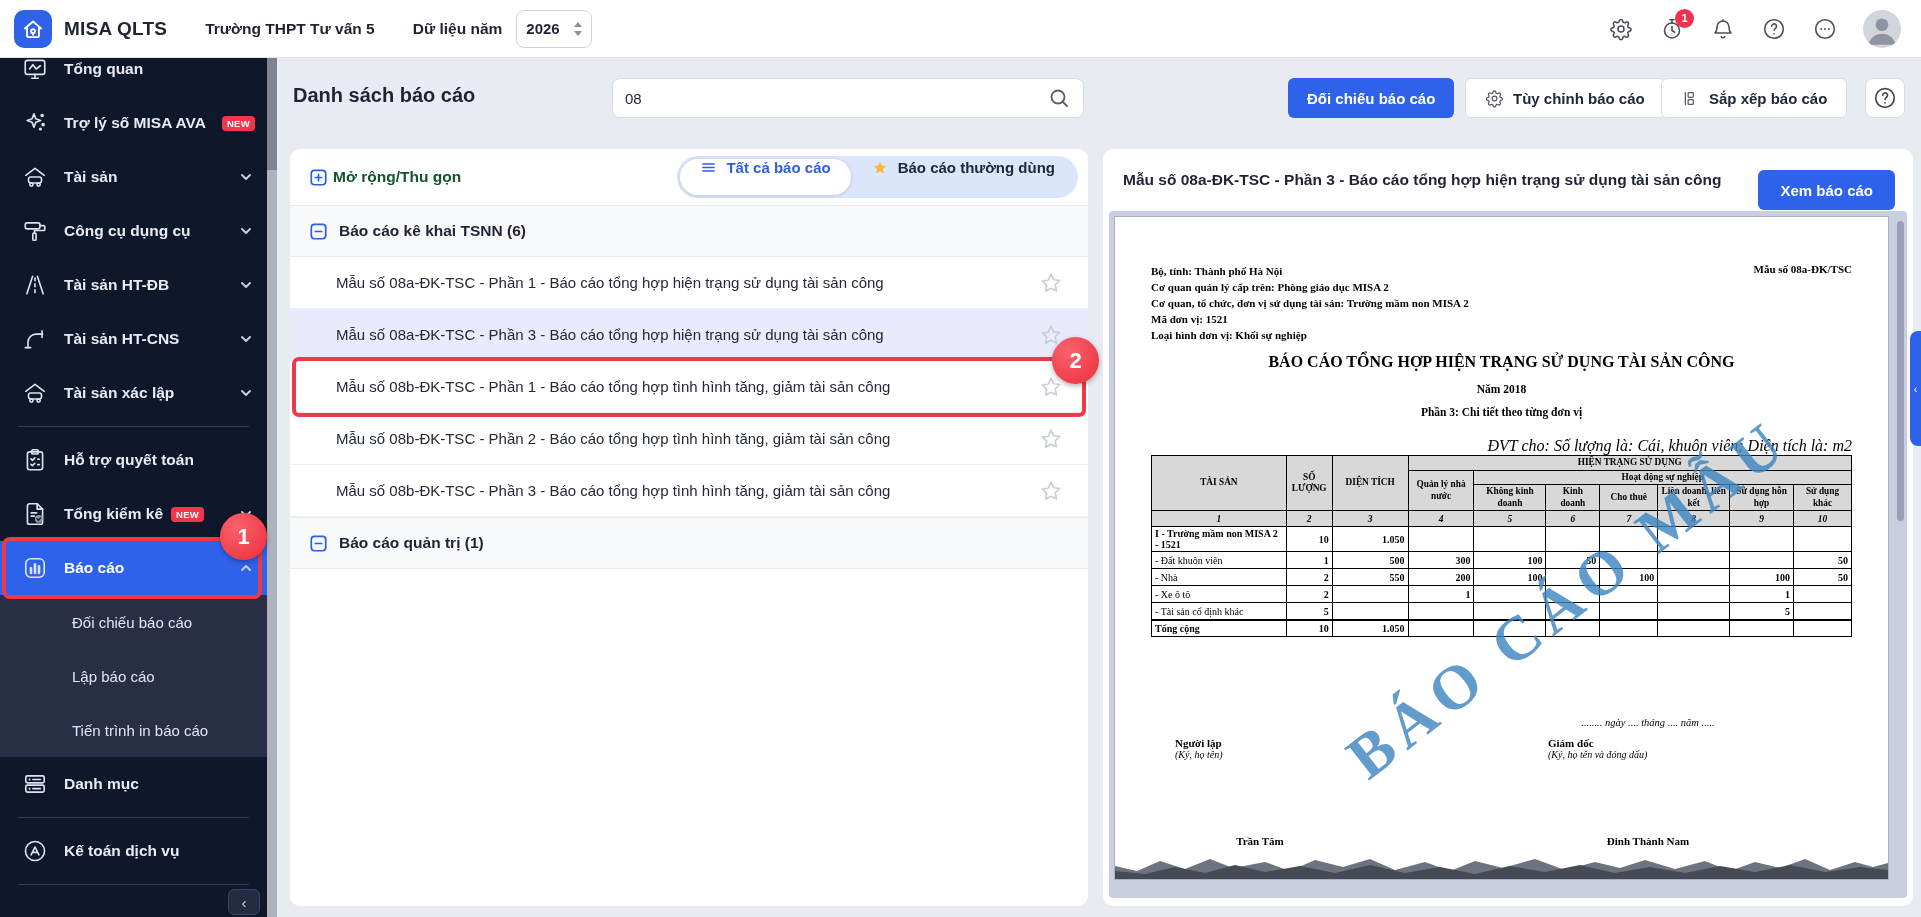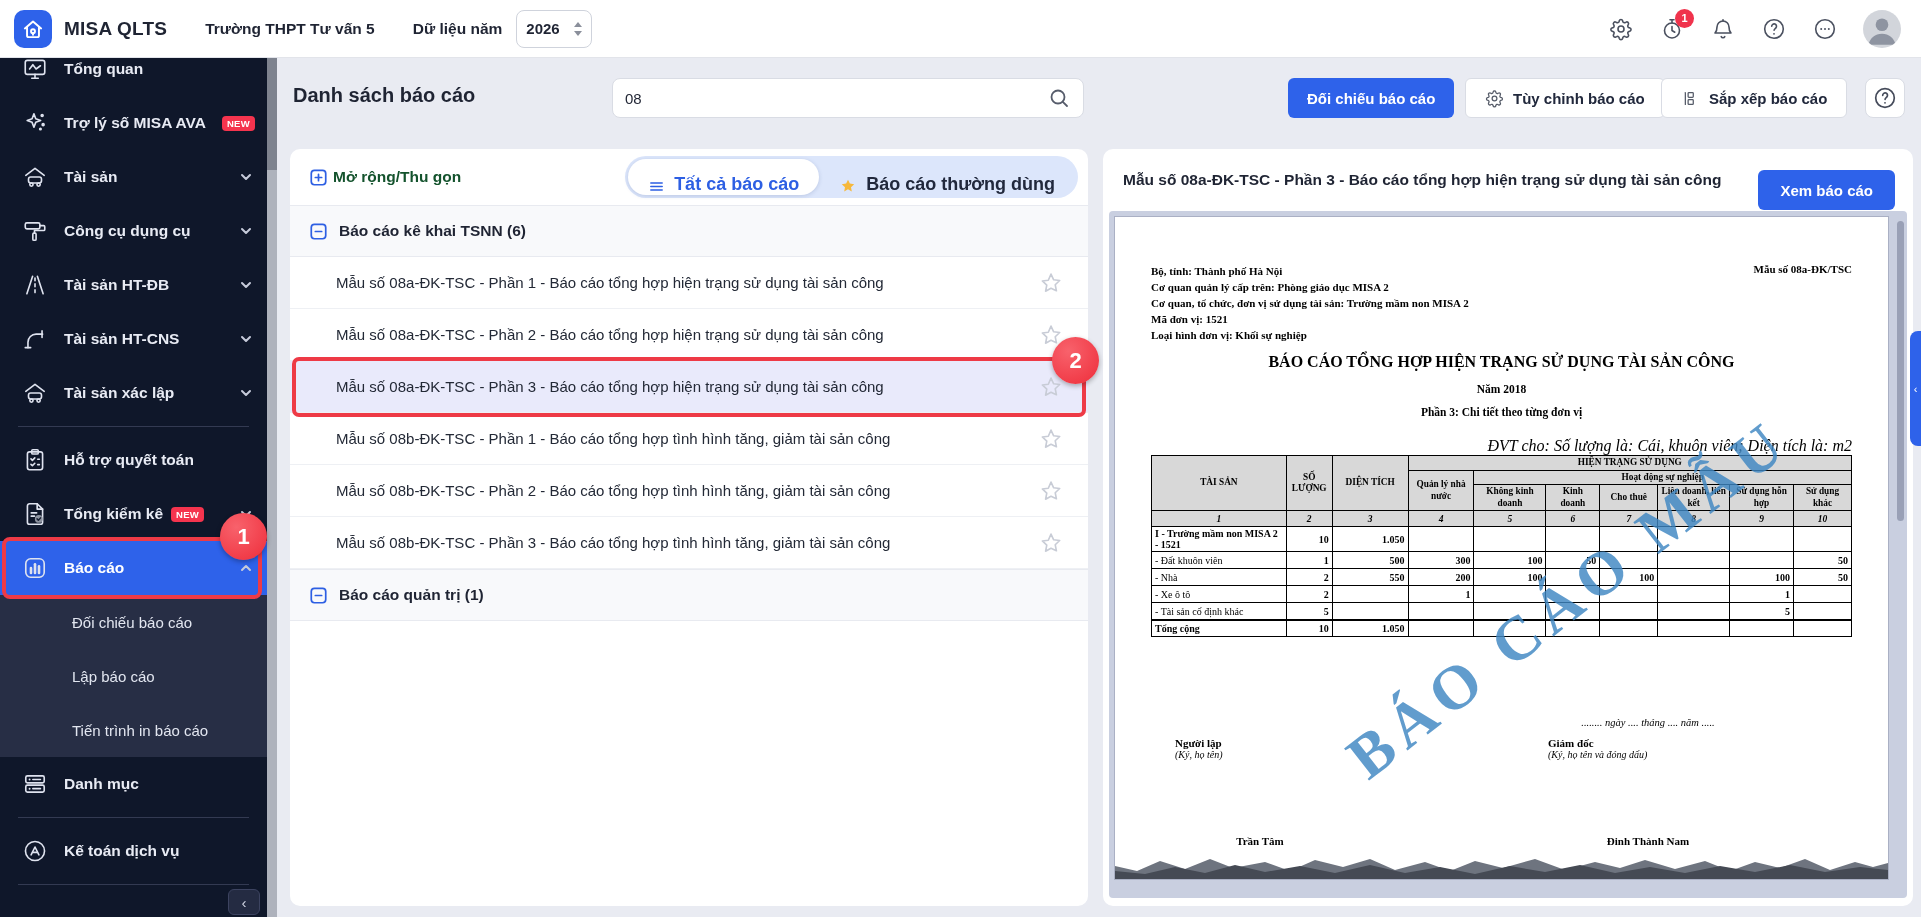--- a/index.html
+++ b/index.html
@@ -72,21 +72,21 @@
   .help-btn { position:absolute; left:1588px; top:20px; width:40px; height:40px; background:#fff; border:1px solid #d9dce4;
               border-radius:8px; display:flex; align-items:center; justify-content:center; cursor:pointer; }
   .help-btn svg { stroke:#454b5a; fill:none; stroke-width:1.7; stroke-linecap:round; stroke-linejoin:round; }
 
   
   .list-panel { position:absolute; left:13px; top:91px; width:798px; height:757px; background:#fff; border-radius:10px; }
   .panel-row1 { height:56px; display:flex; align-items:center; padding:0 10px 0 20px; }
   .expand-toggle { display:flex; align-items:center; gap:6px; color:#14532d; font-size:15.5px; font-weight:700; cursor:pointer; }
   .sq-icon svg { stroke:#2d5fe3; fill:none; stroke-width:1.6; stroke-linecap:round; }
   .tabs { margin-left:auto; background:#dce6fb; border-radius:21px; height:42px; display:flex; align-items:center; padding:3px; }
-  .tab { height:36px; display:flex; align-items:flex-end; gap:9px; padding:0 20px; border-radius:18px; font-size:18px;
+  .tab { height:36px; display:flex; align-items:flex-start; gap:9px; padding:0 20px; border-radius:18px; font-size:15px;
          font-weight:700; color:#21283c; cursor:pointer; white-space:nowrap; }
   .tab.active { background:#fff; color:#2d5fe3; box-shadow:0 1px 4px rgba(40,60,120,.18); }
   .tab.active svg { stroke:#2d5fe3; }
   .sec-header { height:52px; display:flex; align-items:center; gap:12px; padding:0 20px; background:#f8f9fb;
                 border-top:1px solid #e8eaf0; border-bottom:1px solid #e8eaf0; cursor:pointer; }
   .sec-title { font-size:15.5px; font-weight:700; color:#1f2433; }
   .report-item { height:52px; display:flex; align-items:center; padding:0 24px 0 46px; border-bottom:1px solid #eef0f4;
                  font-size:15px; color:#232936; cursor:pointer; position:relative; }
   .report-item.selected { background:#e9eafb; }
   .star { margin-left:auto; width:26px; height:26px; cursor:pointer; }
@@ -492,26 +492,20 @@
         </span>
         <span class="sec-title">Báo cáo kê khai TSNN (6)</span>
       </div>
 
       <div class="report-item">
         <span>Mẫu số 08a-ĐK-TSC - Phần 1 - Báo cáo tổng hợp hiện trạng sử dụng tài sản công</span>
         <span class="star"><svg width="26" height="26" viewBox="0 0 24 24">
               <path d="M12 3.8l2.47 5.26 5.53.66-4.1 3.9 1.1 5.58L12 16.9l-4.99 2.7 1.09-5.58L4 10.12l5.53-.66z"></path>
             </svg></span>
       </div>
-      <div class="report-item">
-        <span>Mẫu số 08a-ĐK-TSC - Phần 2 - Báo cáo tổng hợp hiện trạng sử dụng tài sản công</span>
-        <span class="star"><svg width="26" height="26" viewBox="0 0 24 24">
-              <path d="M12 3.8l2.47 5.26 5.53.66-4.1 3.9 1.1 5.58L12 16.9l-4.99 2.7 1.09-5.58L4 10.12l5.53-.66z"></path>
-            </svg></span>
-      </div>
       <div class="report-item selected">
         <span>Mẫu số 08a-ĐK-TSC - Phần 3 - Báo cáo tổng hợp hiện trạng sử dụng tài sản công</span>
         <span class="star"><svg width="26" height="26" viewBox="0 0 24 24">
               <path d="M12 3.8l2.47 5.26 5.53.66-4.1 3.9 1.1 5.58L12 16.9l-4.99 2.7 1.09-5.58L4 10.12l5.53-.66z"></path>
             </svg></span>
       </div>
       <div class="report-item">
         <span>Mẫu số 08b-ĐK-TSC - Phần 1 - Báo cáo tổng hợp tình hình tăng, giảm tài sản công</span>
         <span class="star"><svg width="26" height="26" viewBox="0 0 24 24">
               <path d="M12 3.8l2.47 5.26 5.53.66-4.1 3.9 1.1 5.58L12 16.9l-4.99 2.7 1.09-5.58L4 10.12l5.53-.66z"></path>

